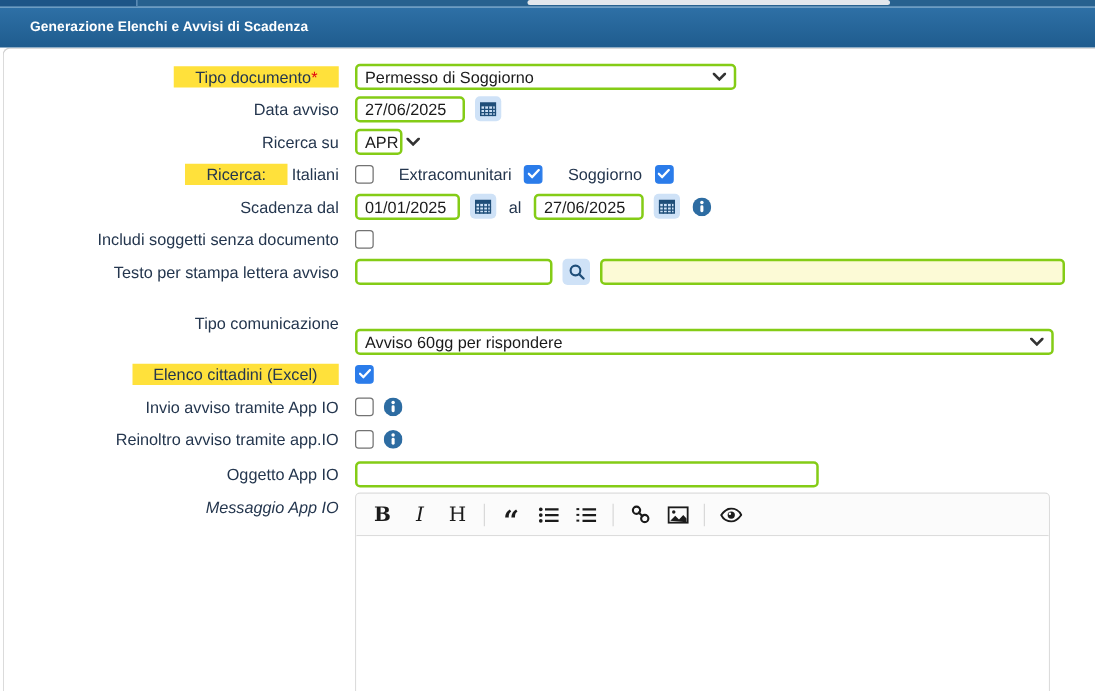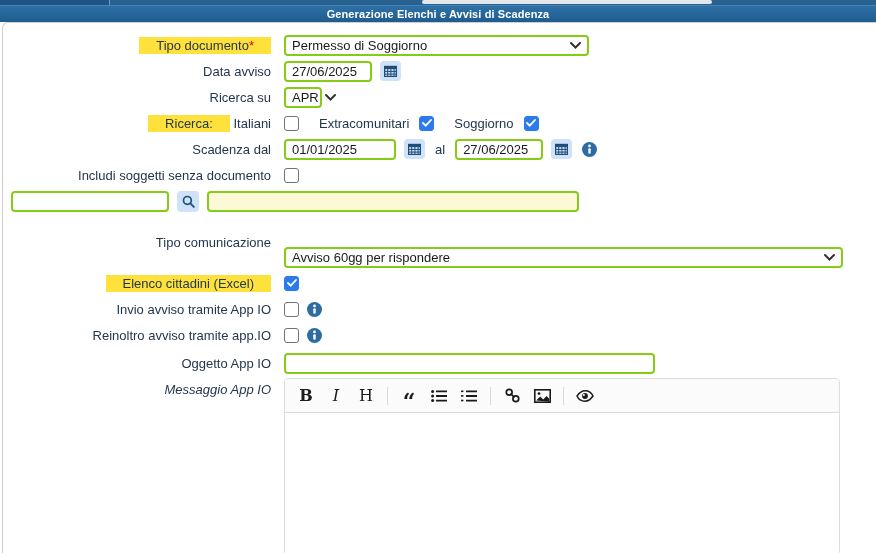--- a/index.html
+++ b/index.html
@@ -7,22 +7,22 @@
     font-family:"Liberation Sans", sans-serif; font-size:13px; color:#24364e; }
 
   
   .top-strip { position:relative; height:5px; background:#27618f; }
   .top-strip .left-tab { position:absolute; left:0; top:0; width:110px; height:5px;
     background:#1d5587; border-right:1px solid #6f9cc4; }
   .top-strip .thumb { position:absolute; left:422px; top:0; width:290px; height:4px;
     background:#e3e7ec; border-radius:2px; }
 
   
-  .titlebar { height:17px; background:linear-gradient(#2e70a6,#1f5c8e);
-    border-top:1px solid #4583b3; display:flex; align-items:center; padding:0 14px;justify-content:center; }
+  .titlebar { height:33px; background:linear-gradient(#2e70a6,#1f5c8e);
+    border-top:1px solid #4583b3; display:flex; align-items:center; padding:0 24px; }
   .titlebar .title { color:#ffffff; font-size:11px; font-weight:600; letter-spacing:.1px; }
 
   
   .panel { margin-left:2px; width:880px; height:531px; background:#fff;
     border:1px solid #cfcfcf; border-right:none; border-bottom:none;
     border-top-left-radius:6px; padding-top:11px; }
 
   .row { display:flex; align-items:center; min-height:22px; margin:0 0 4px 8px; }
   .lbl { width:260px; text-align:right; margin-right:13px; flex:none;
     color:#24364e; font-size:13px; white-space:nowrap; }
@@ -129,21 +129,21 @@
     <span class="gap10"></span>
     <span class="cb checked">
         <svg width="10" height="8" viewBox="0 0 10 8">
           <path d="M1 4l2.7 2.7L9 1" fill="none" stroke="#fff" stroke-width="1.8" stroke-linecap="round"></path>
         </svg>
       </span>
   </div>
 
   <div class="row">
     <div class="lbl">Scadenza dal</div>
-    <input class="tbox" style="width: 112px;" value="01/01/2025">
+    <input class="tbox" style="width: 84px;" value="01/01/2025">
     <span class="gap8"></span>
     <button class="sq-btn">
       <svg width="13" height="12" viewBox="0 0 13 12">
           <rect x="0.5" y="1.5" width="12" height="10" fill="none" stroke="#1f4e79" stroke-width="1.4"></rect>
           <rect x="0.5" y="1.5" width="12" height="2.6" fill="#1f4e79"></rect>
           <path d="M3.7 4v8M6.9 4v8M10.1 4v8M0 6.4h13M0 9.1h13" stroke="#1f4e79" stroke-width="1"></path>
         </svg>
     </button>
     <span class="gap10"></span>
     <span>al</span>
@@ -164,20 +164,21 @@
         <rect x="6.7" y="6.6" width="2.6" height="6" rx="1.2" fill="#fff"></rect>
       </svg>
   </div>
 
   <div class="row">
     <div class="lbl">Includi soggetti senza documento</div>
     <span class="cb"></span>
   </div>
 
   <div class="row">
+    <div class="lbl">Testo per stampa lettera avviso</div>
     <input class="tbox" style="width: 158px;" value="">
     <span class="gap8"></span>
     <button class="sq-btn" style="width:22px;height:21px;">
       <svg width="13" height="13" viewBox="0 0 13 13">
           <circle cx="5.4" cy="5.4" r="3.9" fill="none" stroke="#1f4e79" stroke-width="1.7"></circle>
           <path d="M8.4 8.4l3.4 3.4" stroke="#1f4e79" stroke-width="1.9" stroke-linecap="round"></path>
         </svg>
     </button>
     <span class="gap8"></span>
     <input class="tbox yellow" style="width: 372px;" value="">

